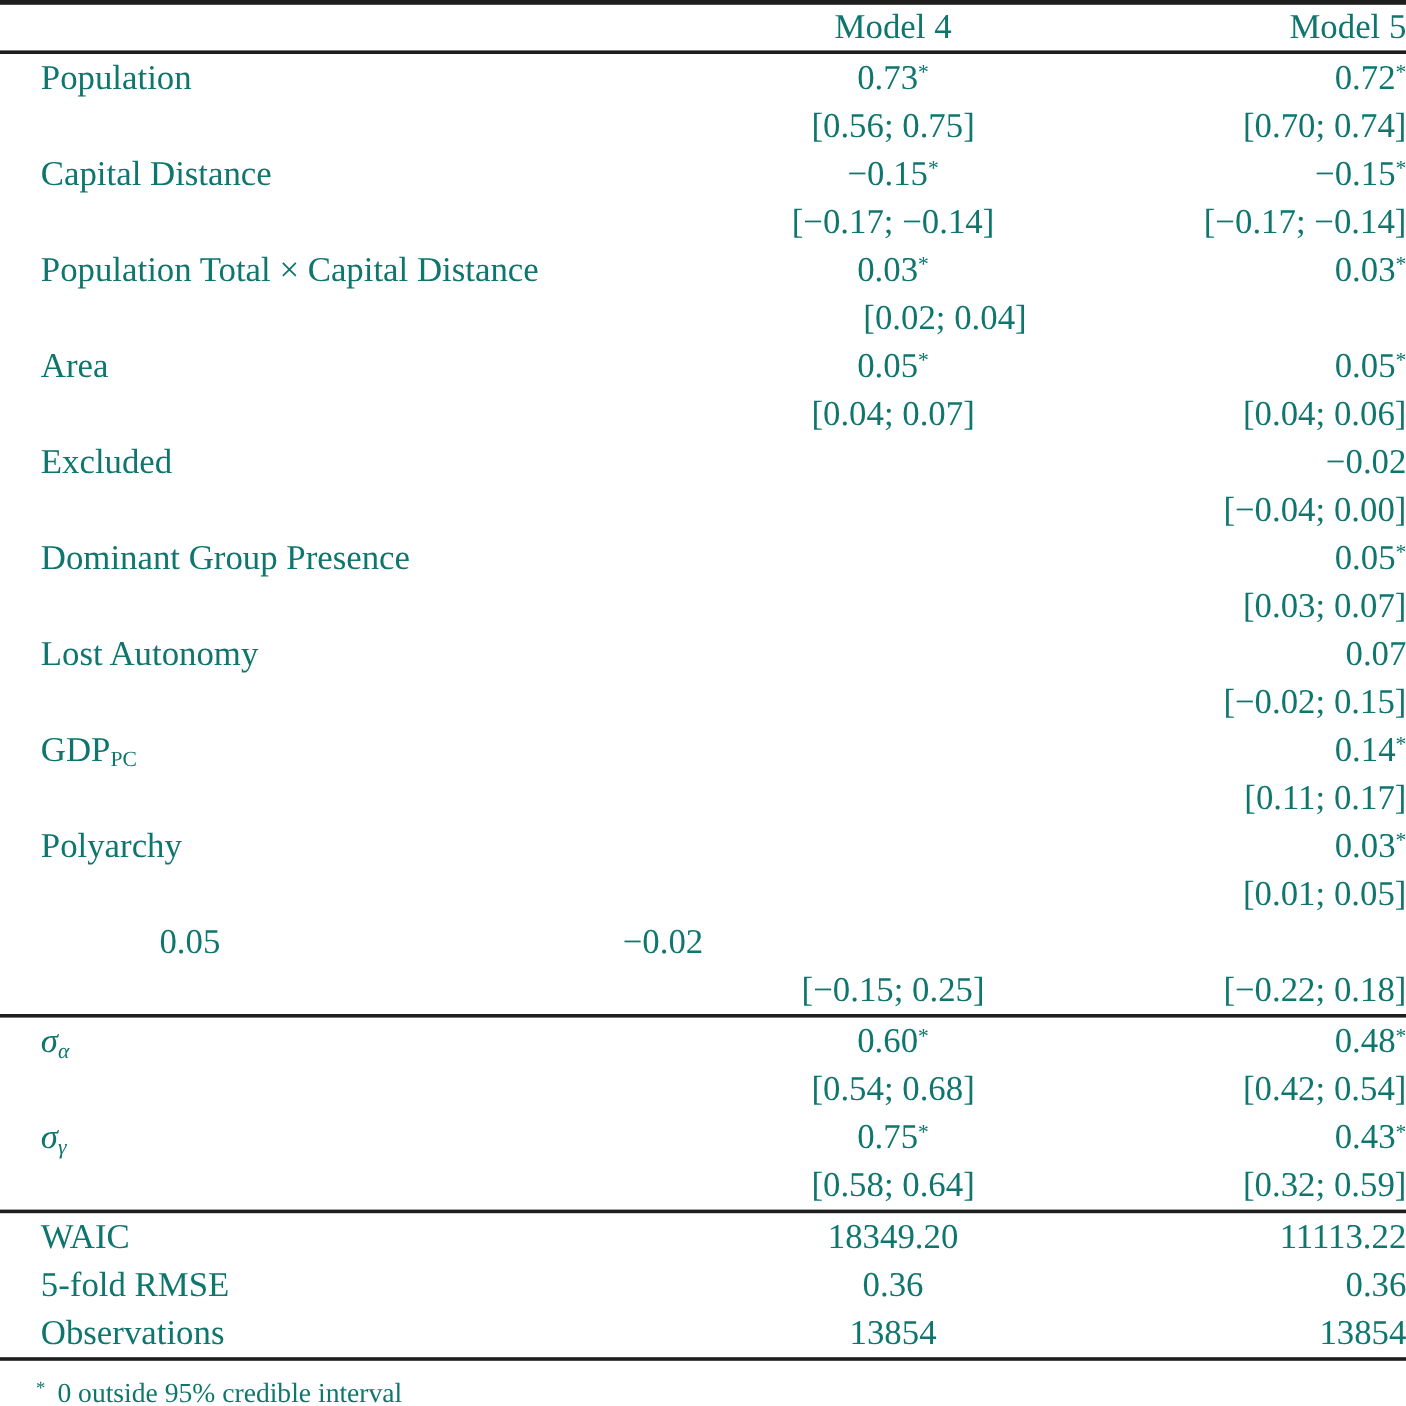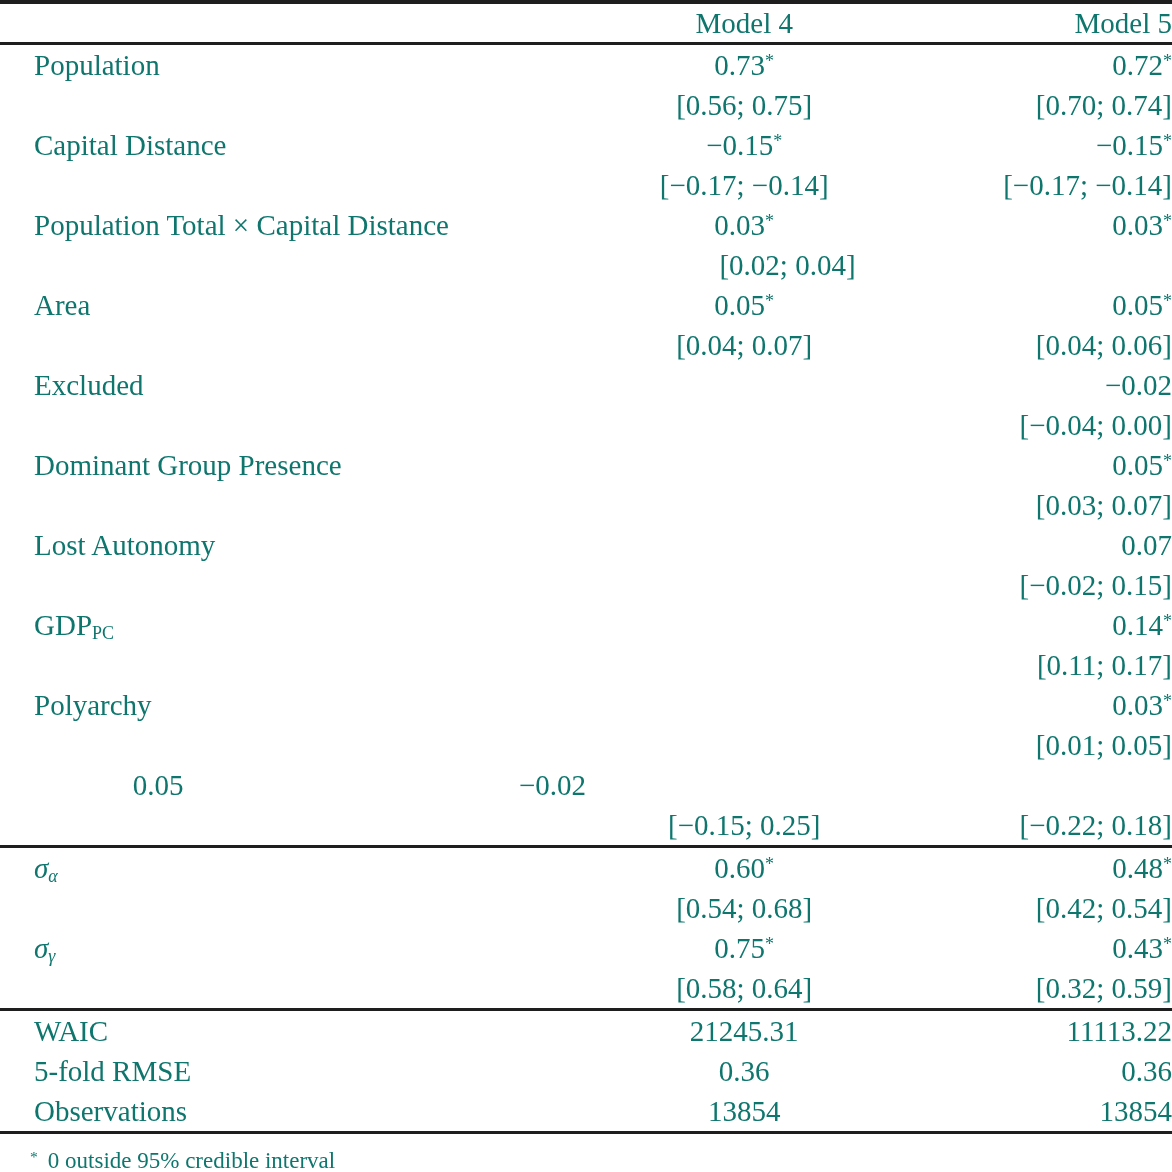--- a/index.html
+++ b/index.html
@@ -203,21 +203,21 @@
         <div class="cell col-m4">[0.58; 0.64]</div>
         <div class="cell col-m5">[0.32; 0.59]</div>
       </div>
     </div>
 
   <div class="rule"></div>
 
   <div id="stats-body">
       <div class="row">
         <div class="cell col-label"><span>WAIC</span></div>
-        <div class="cell col-m4">21245.31</div>
+        <div class="cell col-m4">18349.20</div>
         <div class="cell col-m5">11113.22</div>
       </div>
       <div class="row">
         <div class="cell col-label"><span>5-fold RMSE</span></div>
         <div class="cell col-m4">0.36</div>
         <div class="cell col-m5">0.36</div>
       </div>
       <div class="row">
         <div class="cell col-label"><span>Observations</span></div>
         <div class="cell col-m4">13854</div>

